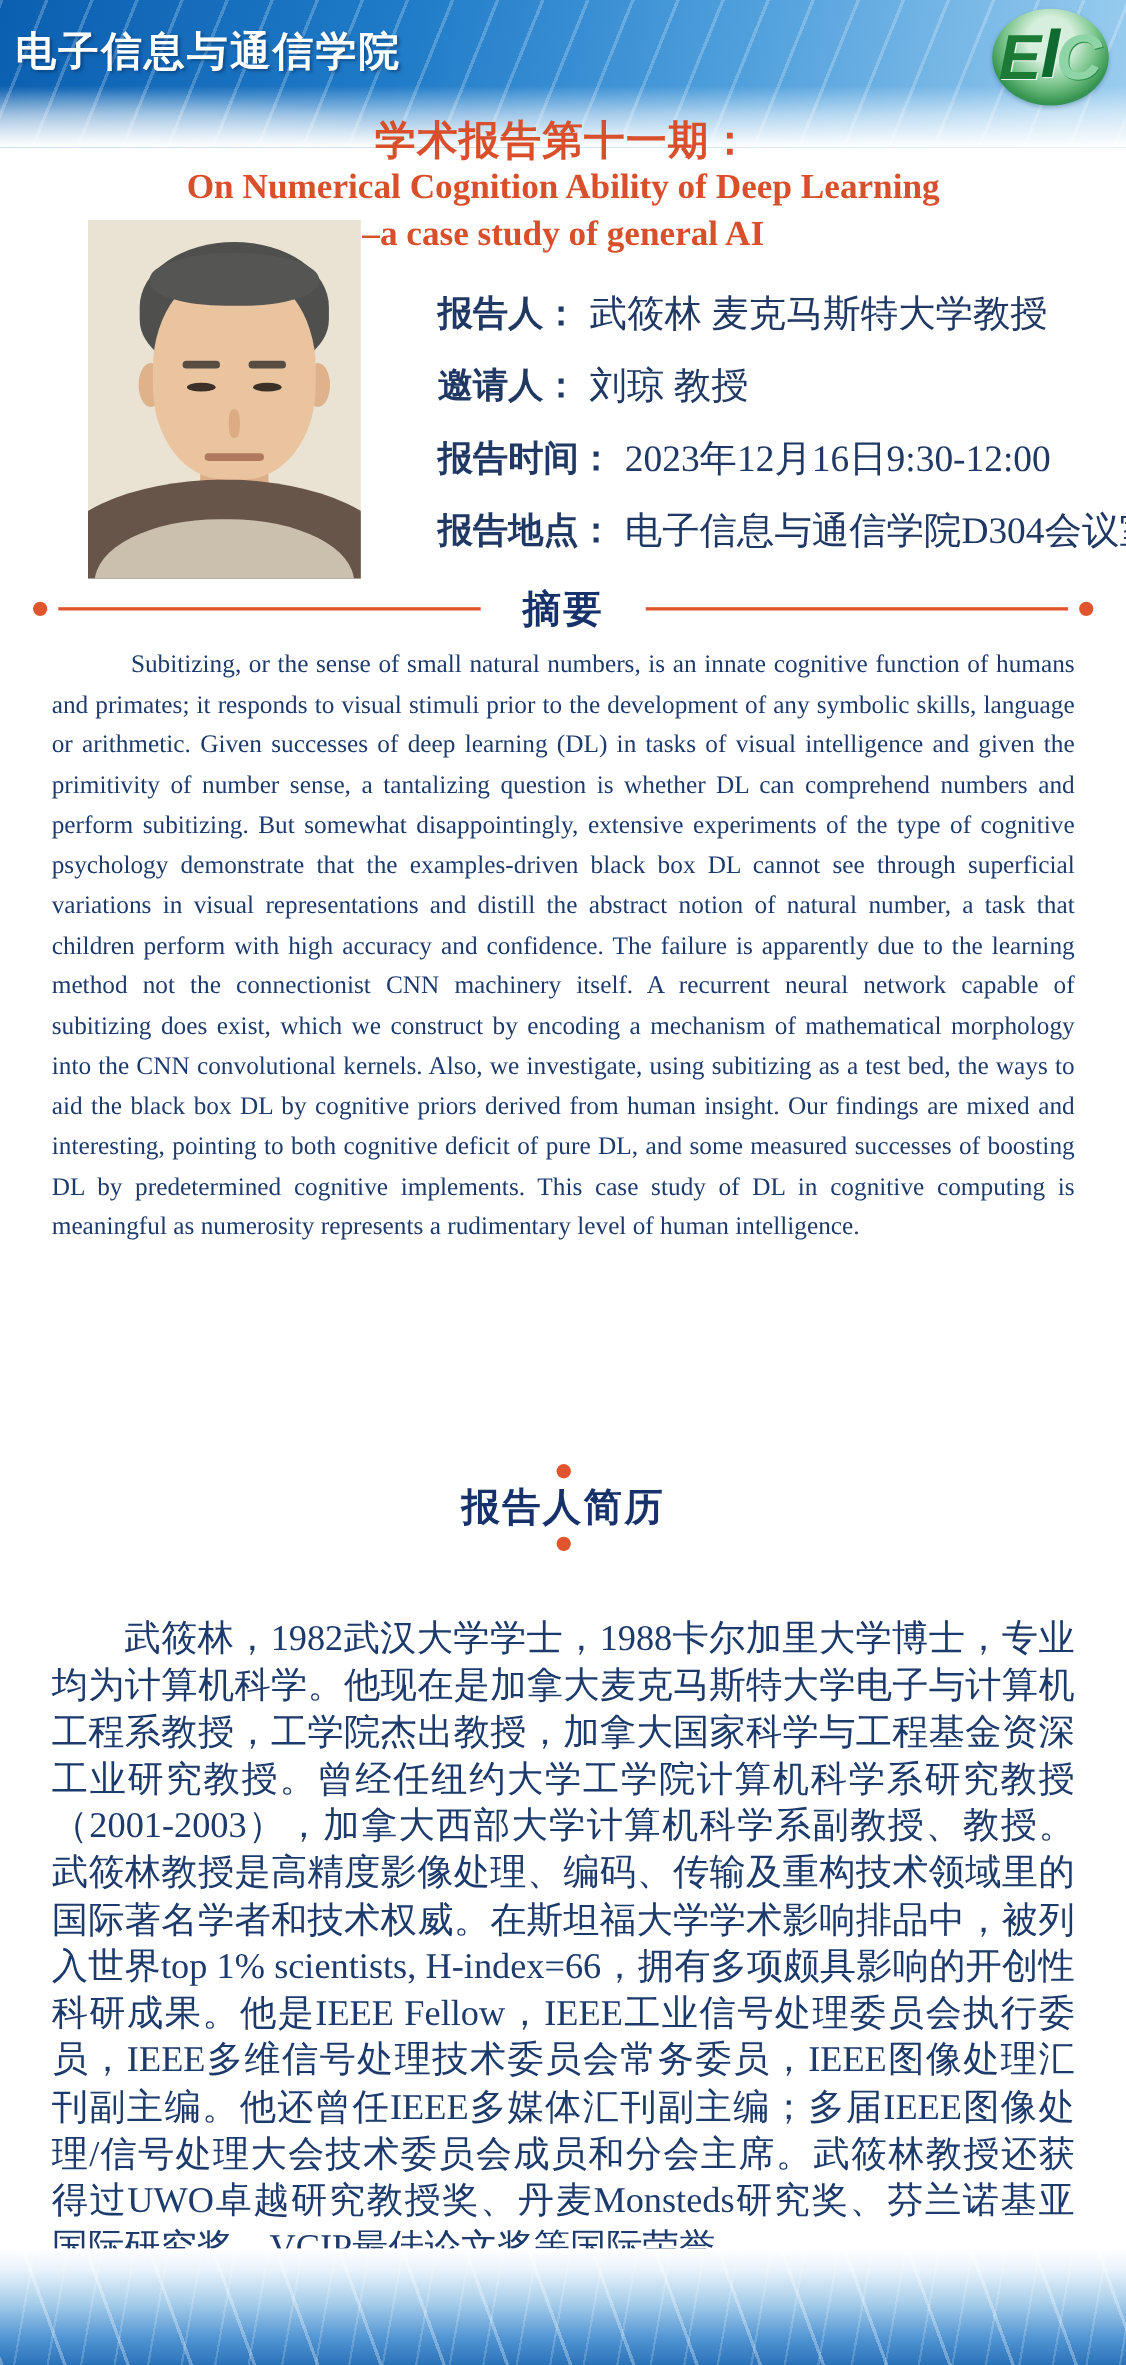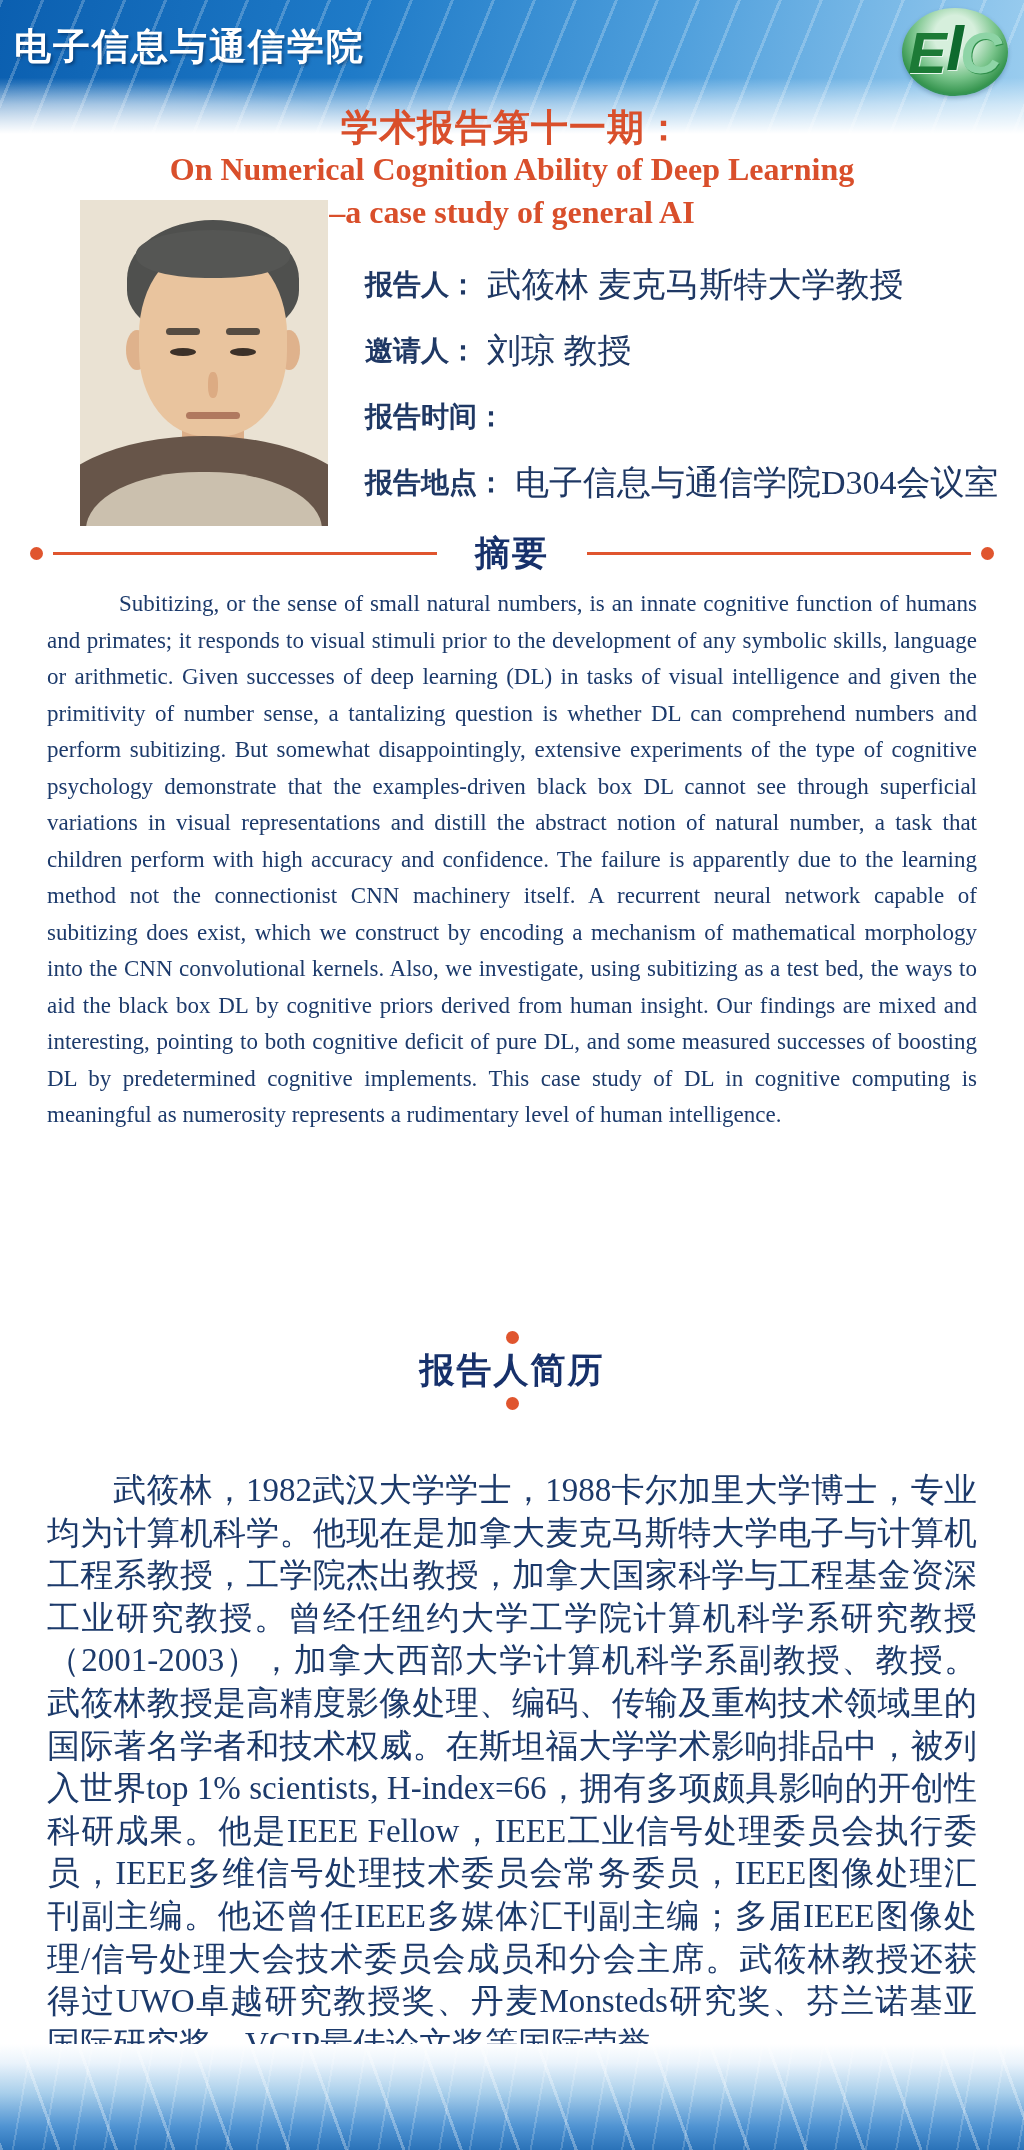--- a/index.html
+++ b/index.html
@@ -57,21 +57,21 @@
   .photo .brow-l { position:absolute; left:86px;  top:128px; width:34px; height:7px; background:#564c42; border-radius:4px; }
   .photo .brow-r { position:absolute; left:146px; top:128px; width:34px; height:7px; background:#564c42; border-radius:4px; }
   .photo .eye-l  { position:absolute; left:90px;  top:148px; width:26px; height:8px; background:#3c3129; border-radius:50%; }
   .photo .eye-r  { position:absolute; left:150px; top:148px; width:26px; height:8px; background:#3c3129; border-radius:50%; }
   .photo .nose   { position:absolute; left:128px; top:172px; width:10px; height:26px; background:#dcab83; border-radius:40%; }
   .photo .mouth  { position:absolute; left:106px; top:212px; width:54px; height:7px; background:#b0795f; border-radius:6px; }
 
   
   .info { position:absolute; left:365px; top:252px; width:630px; }
   .info-row { height:66px; display:flex; align-items:center; color:#1f3864; white-space:nowrap; }
-  .info-label { font-size:28px; font-weight:bold; }
+  .info-label { font-size:32px; font-weight:bold;margin-left:33px; }
   .info-value { font-size:34px; margin-left:10px; font-family:"Liberation Serif", serif; }
 
   
   .divider { position:absolute; left:30px; right:30px; display:flex; align-items:center; }
   .divider .dot  { width:13px; height:13px; border-radius:50%; background:#e0552e; flex:0 0 auto; }
   .divider .line { flex:1 1 auto; height:3px; background:#e0552e; }
   .divider .heading { flex:0 0 auto; color:#17316b; font-size:35px; font-weight:bold; padding:0 28px; letter-spacing:2px; }
   .divider-abstract { top:530px;gap:10px; }
   .divider-bio { top:1331px;flex-direction:column; }
 
@@ -136,20 +136,21 @@
     <div class="info-row">
       <span class="info-label">报告人：</span>
       <span class="info-value">武筱林 麦克马斯特大学教授</span>
     </div>
     <div class="info-row">
       <span class="info-label">邀请人：</span>
       <span class="info-value">刘琼 教授</span>
     </div>
     <div class="info-row">
       <span class="info-label">报告时间：</span>
+      <span class="info-value">2023年12月16日9:30-12:00</span>
     </div>
     <div class="info-row">
       <span class="info-label">报告地点：</span>
       <span class="info-value">电子信息与通信学院D304会议室</span>
     </div>
   </div>
 
   <div class="divider divider-abstract">
     <span class="dot"></span>
     <span class="line"></span>

